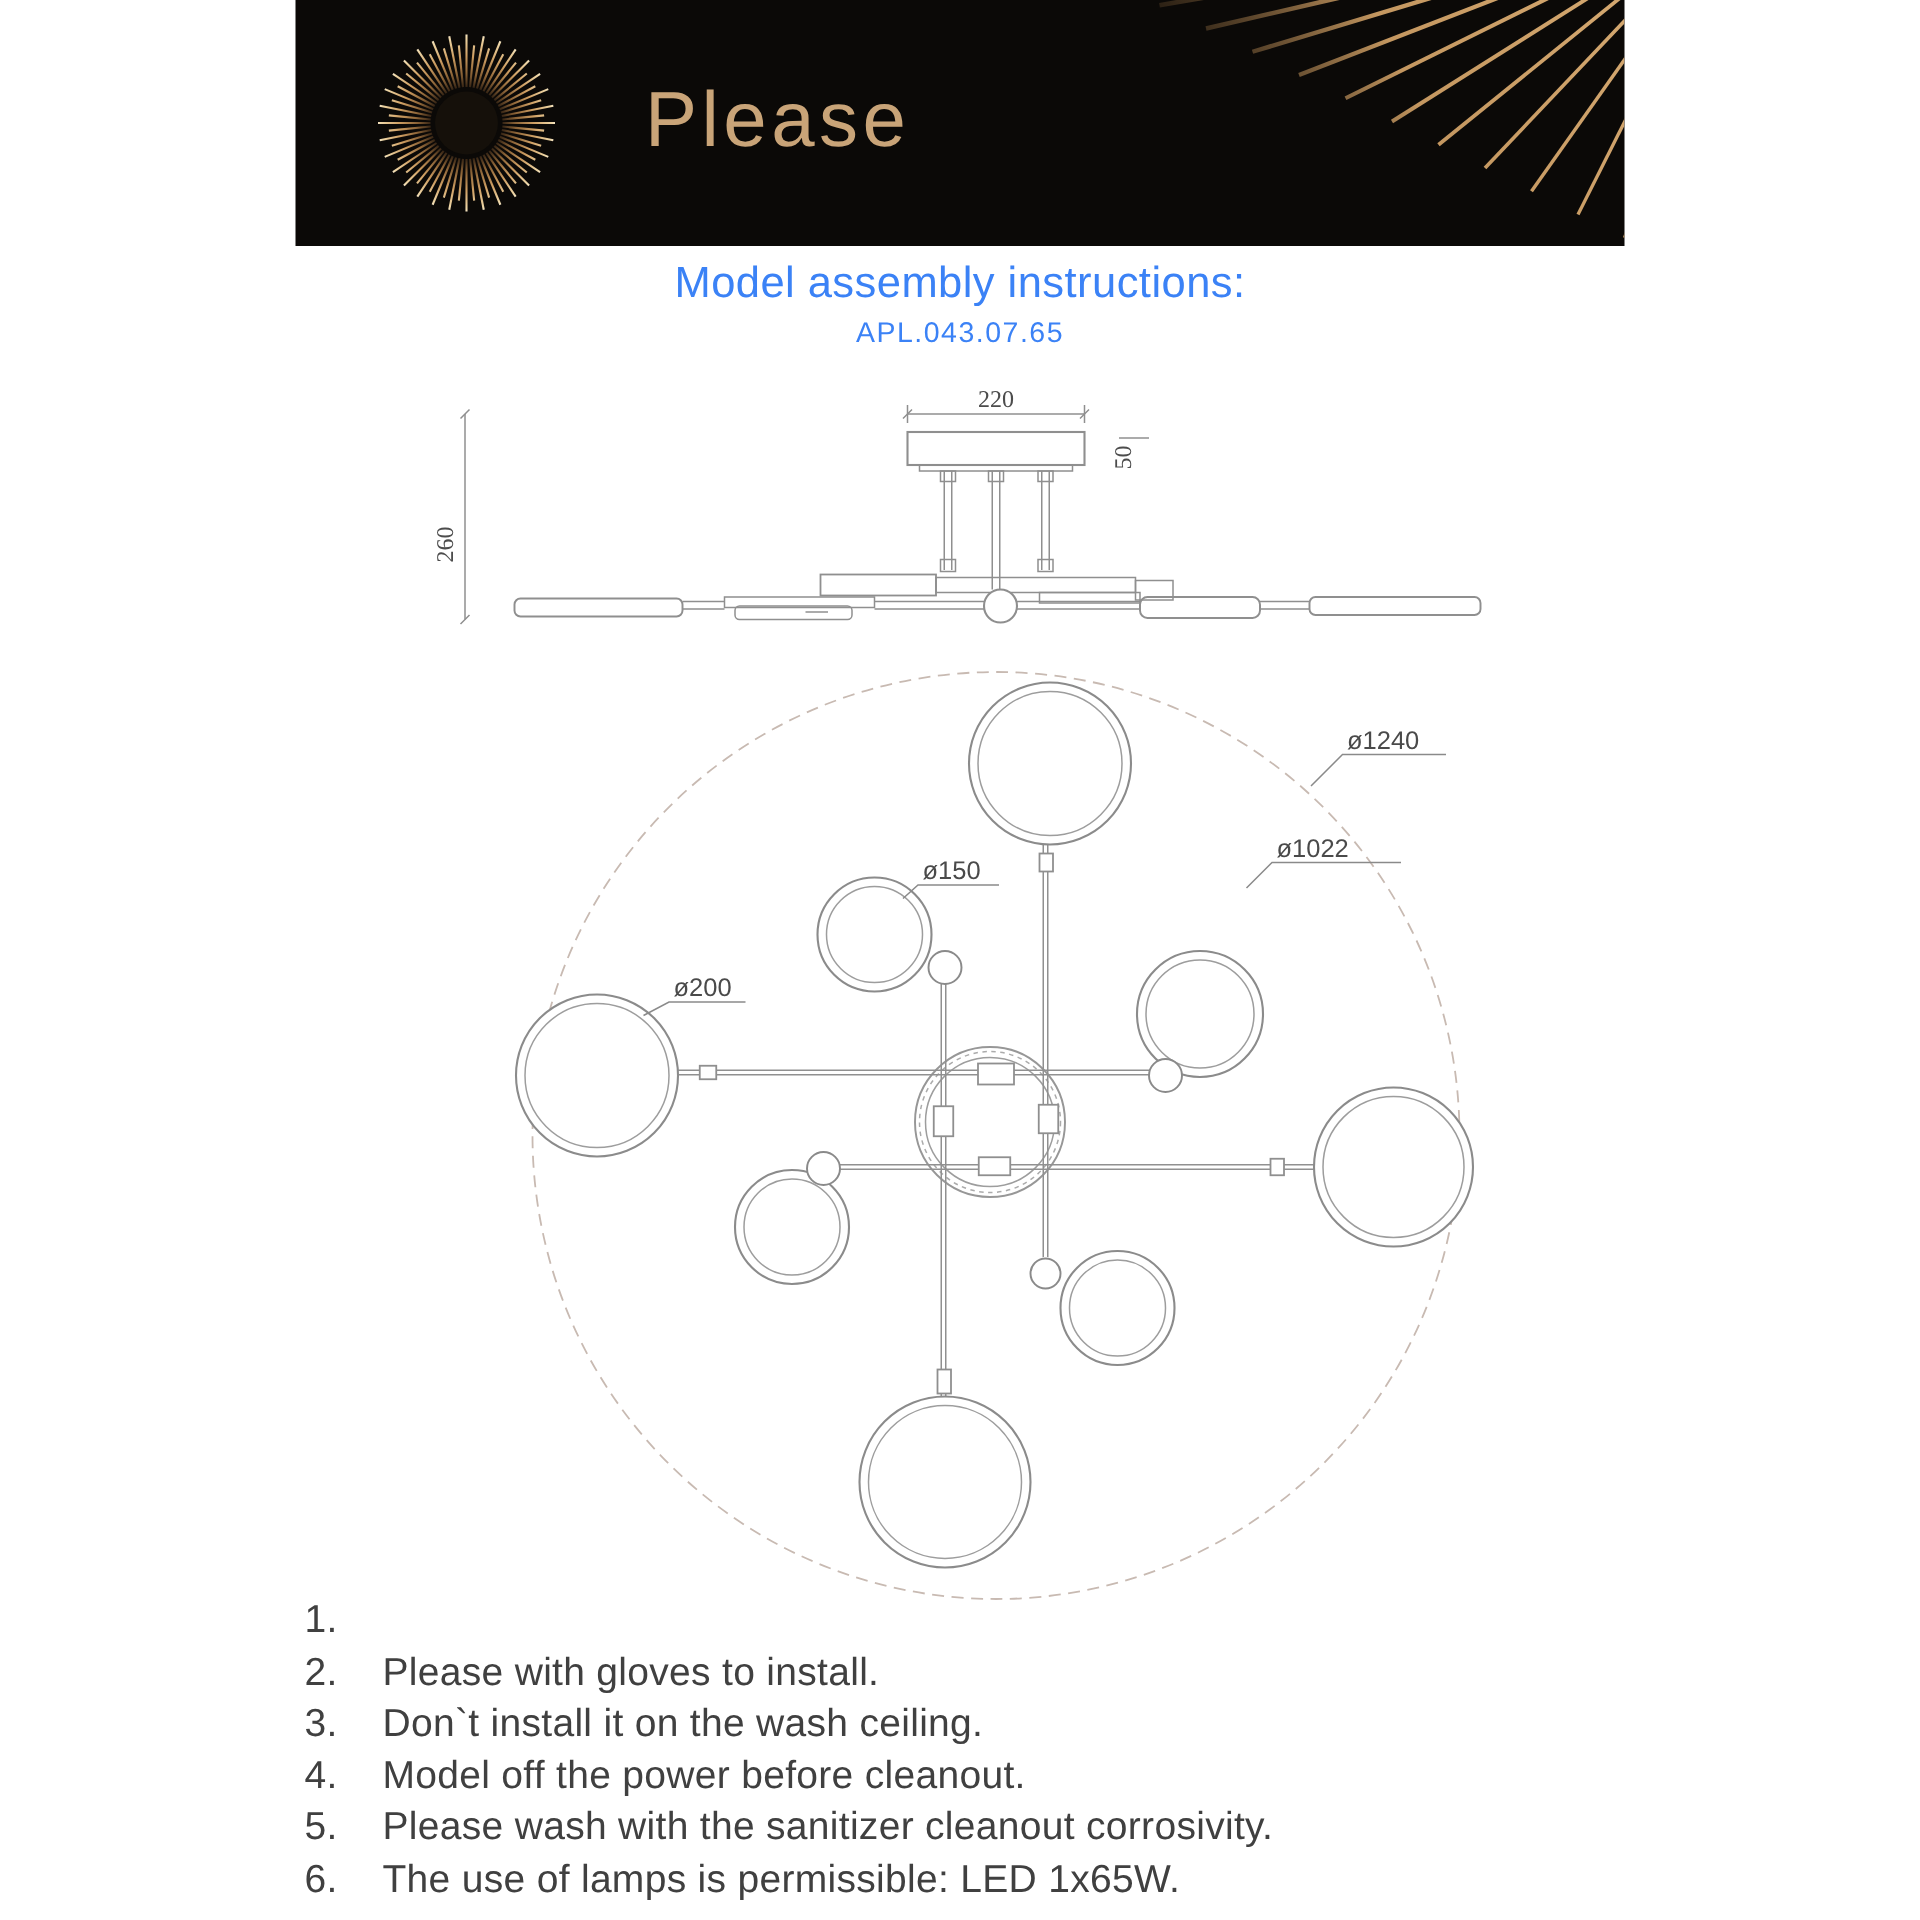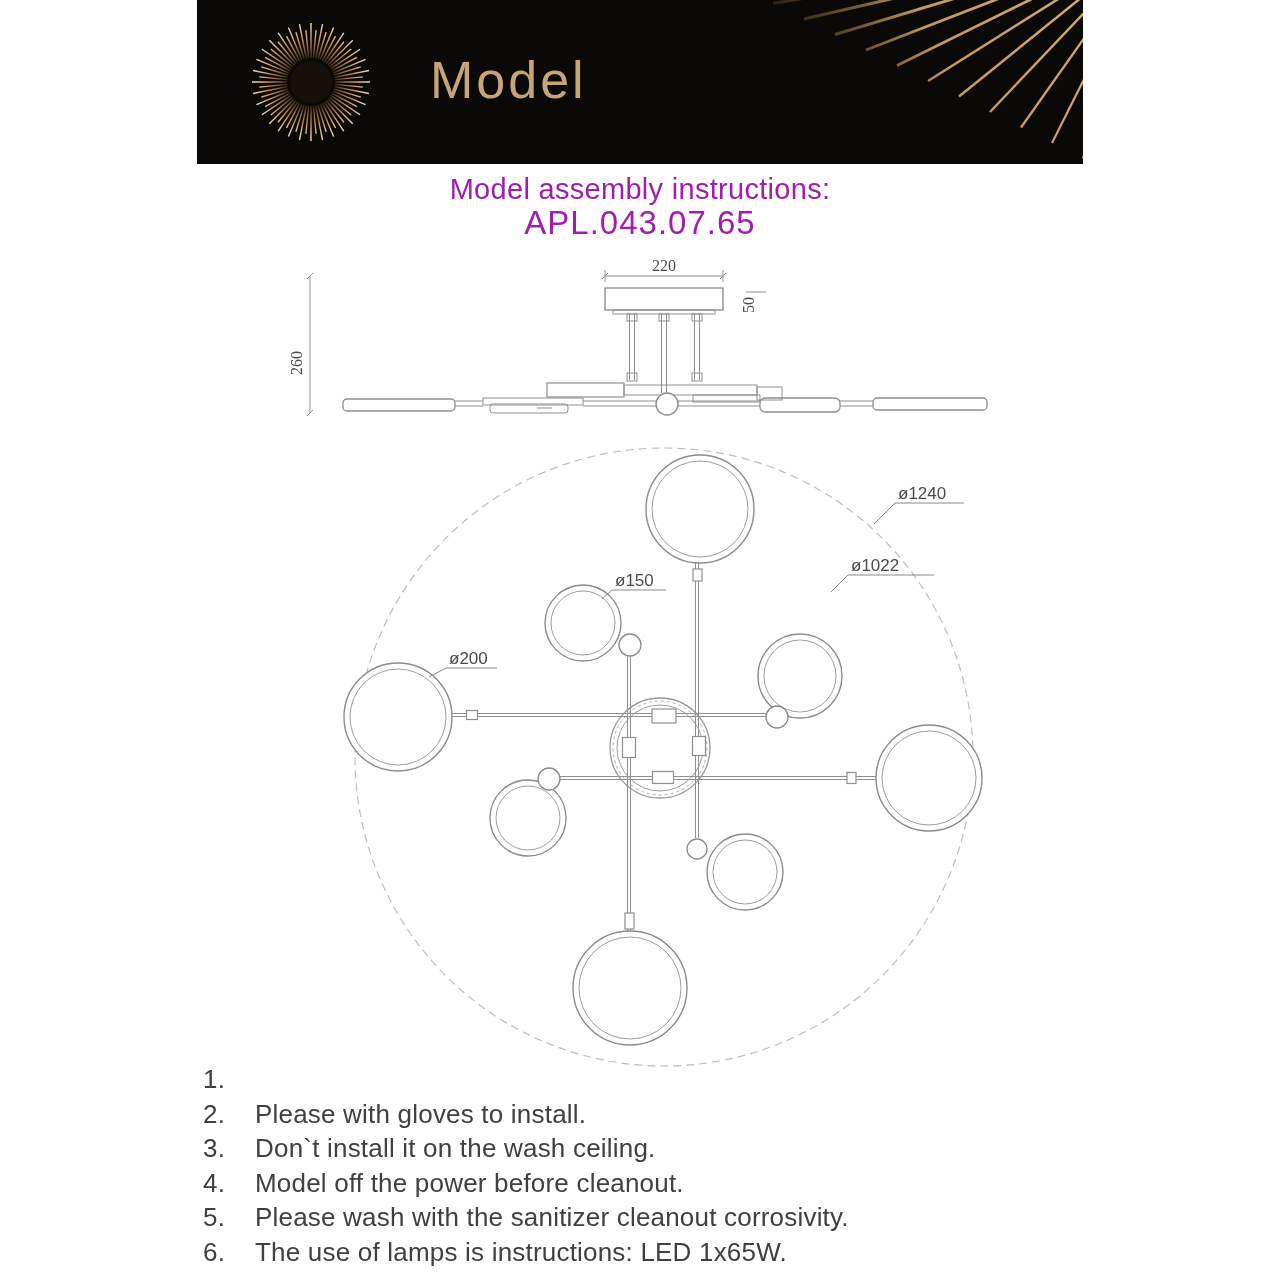--- a/index.html
+++ b/index.html
@@ -4,23 +4,23 @@
 <style>
   html,body{margin:0;padding:0;background:#ffffff;}
   #page{position:relative;width:1280px;height:1280px;background:#ffffff;overflow:hidden;
         font-family:"Liberation Sans",sans-serif;}
   
   #header{position:absolute;left:197px;top:0;width:886px;height:164px;background:#0b0907;overflow:hidden;}
   #cornerrays{position:absolute;right:0;top:0;width:886px;height:164px;}
   #sunwrap{position:absolute;left:38px;top:6px;width:152px;height:152px;}
   #brand{position:absolute;left:233px;top:50px;font-size:52px;letter-spacing:3px;color:#c9a478;}
   
-  #titleblock{position:absolute;left:0;top:172px;width:1280px;text-align:center;color:#a21caf;}
+  #titleblock{position:absolute;left:0;top:172px;width:1280px;text-align:center;color:#3b82f6;}
   #titleblock .t1{font-size:29px;letter-spacing:.3px;line-height:34px;}
-  #titleblock .t2{font-size:33px;letter-spacing:1px;line-height:34px;}
+  #titleblock .t2{font-size:19px;letter-spacing:1px;line-height:34px;}
   
   #sideview{position:absolute;left:280px;top:253px;width:720px;height:182px;}
   #planview{position:absolute;left:330px;top:440px;width:670px;height:635px;}
   .dimserif{font-family:"Liberation Serif",serif;font-size:16px;fill:#4c4c4c;}
   .dimsans{font-family:"Liberation Sans",sans-serif;font-size:17px;fill:#4a4a4a;}
   
   #instr{position:absolute;left:203px;top:1062px;width:1000px;color:#404040;}
   #instr .row{display:flex;font-size:26px;line-height:34.6px;letter-spacing:.2px;}
   #instr .num{width:52px;flex:0 0 52px;}
 </style>
@@ -127,21 +127,21 @@
             <line x1="95.95527069526108" y1="62.66631440752955" x2="125.05670712585017" y2="43.221356251843474" stroke="url(#sungrad)" stroke-width="1.4"></line>
             <line x1="97.16611034436052" y1="64.68647831617605" x2="121.85990574611445" y2="51.48736968504811" stroke="url(#sungrad)" stroke-width="1.4"></line>
             <line x1="98.17310878027088" y1="66.81559762323784" x2="130.5088924181659" y2="53.42167749045967" stroke="url(#sungrad)" stroke-width="1.4"></line>
             <line x1="98.96656805757301" y1="69.0331677458929" x2="125.76089745807485" y2="60.90519678276795" stroke="url(#sungrad)" stroke-width="1.4"></line>
             <line x1="99.53884672967753" y1="71.31783227161291" x2="133.86633154379058" y2="64.48967100104841" stroke="url(#sungrad)" stroke-width="1.4"></line>
             <line x1="99.88443344013272" y1="73.64758863209055" x2="127.74960578695425" y2="70.90310870286285" stroke="url(#sungrad)" stroke-width="1.4"></line>
           </g>
         <circle cx="76" cy="76" r="21" fill="#15100a"></circle>
       </svg>
     </div>
-    <div id="brand">Model</div>
+    <div id="brand">Please</div>
   </div>
 
   <div id="titleblock">
     <div class="t1">Model assembly instructions:</div>
     <div class="t2">APL.043.07.65</div>
   </div>
 
   <svg id="sideview" viewBox="0 0 720 182">
     <g fill="none" stroke="#8f8f8f" stroke-width="1">
 
@@ -276,17 +276,17 @@
     <div class="row">
       <span class="num">4.</span>
       <span>Model off the power before cleanout.</span>
     </div>
     <div class="row">
       <span class="num">5.</span>
       <span>Please wash with the sanitizer cleanout corrosivity.</span>
     </div>
     <div class="row">
       <span class="num">6.</span>
-      <span>The use of lamps is instructions: LED 1x65W.</span>
+      <span>The use of lamps is permissible: LED 1x65W.</span>
     </div>
   </div>
 
 </div>
 
 </body></html>

